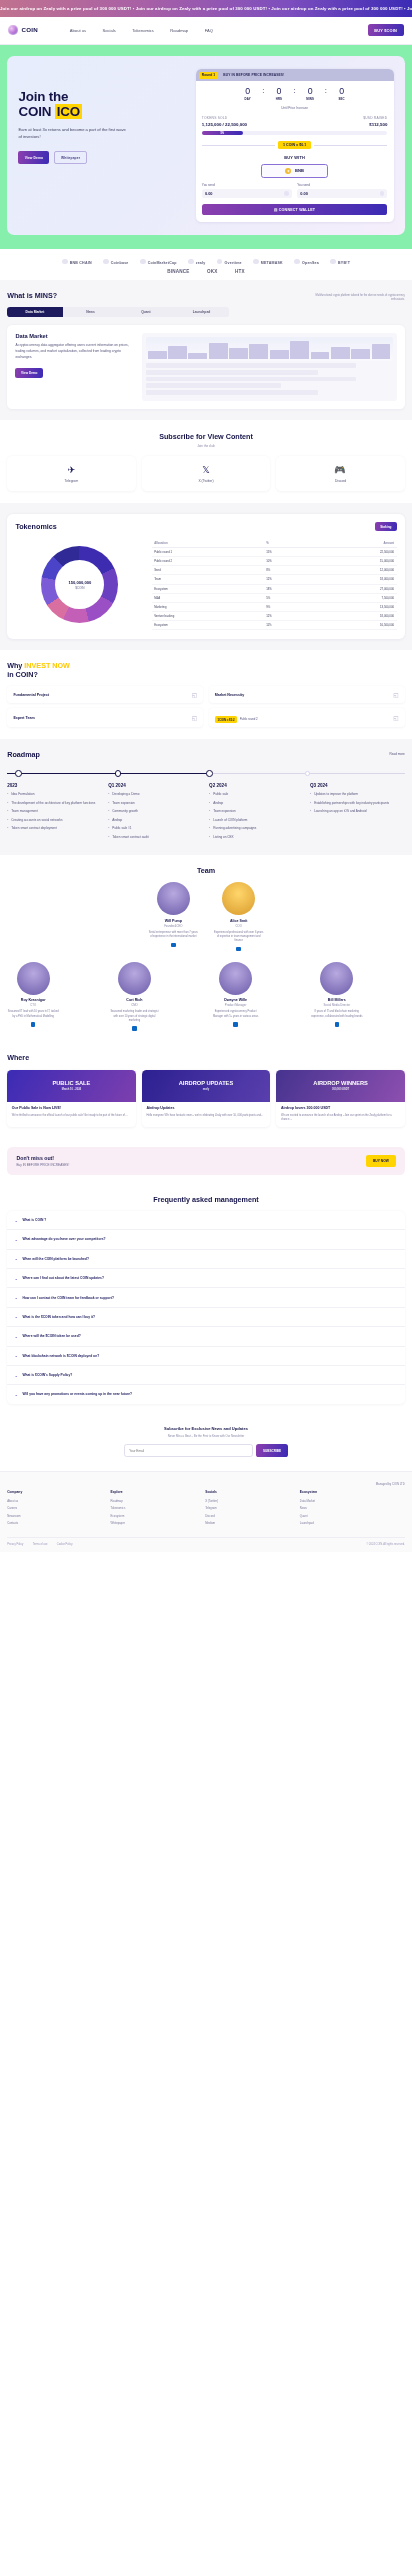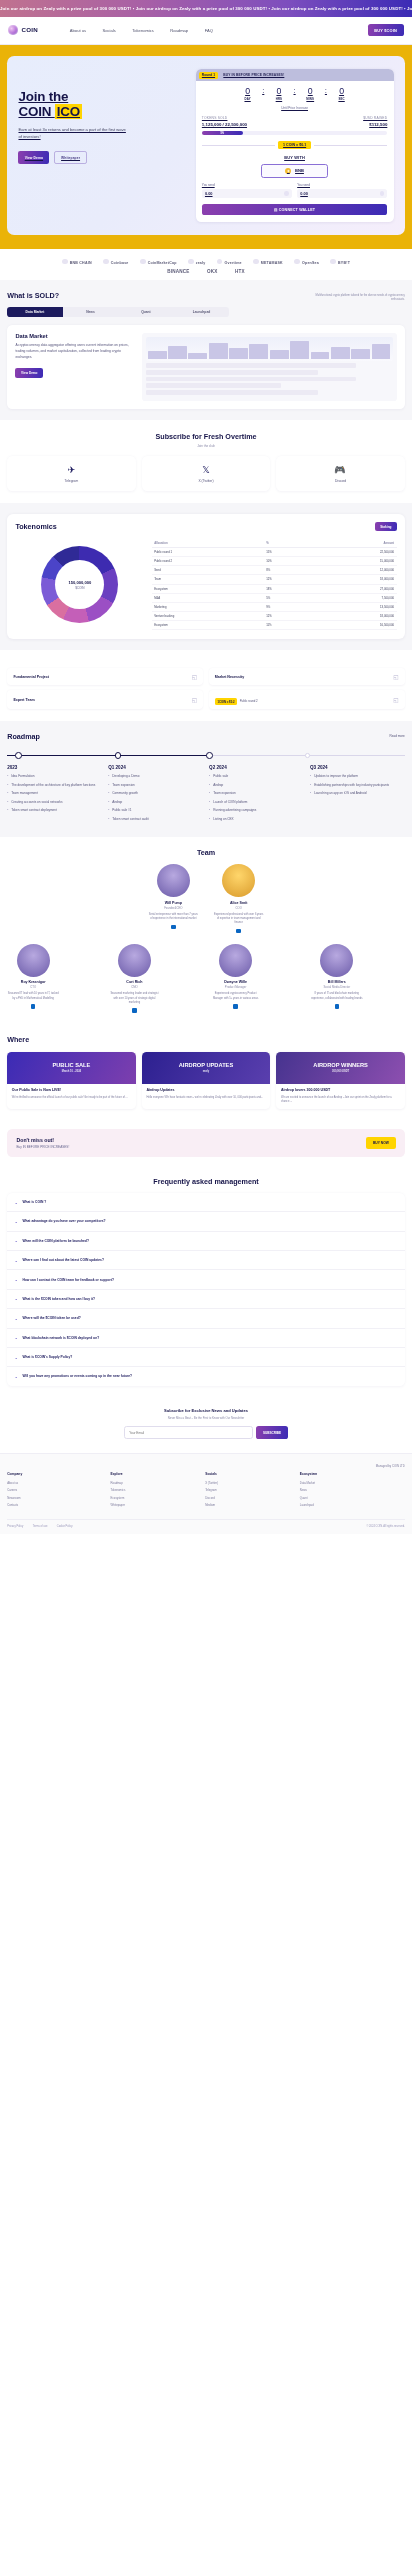--- a/index.html
+++ b/index.html
@@ -32,21 +32,21 @@
   .navlinks { display:flex; gap:16.5px; margin-left:32px; }
   .navlinks a { font-size:4.1px; color:#4d4f6b; text-decoration:none; }
   .nav-spacer { flex:1; }
   .btn-buy {
     background:linear-gradient(100deg,#8b3fae,#3b2bb5);
     color:#fff;border:none;border-radius:2.6px;padding:3.6px 6.7px;
     font-size:3.9px;font-weight:700;letter-spacing:0.2px;cursor:pointer;
   }
 
   
-  .hero-bg { background:#eab308; padding:11.3px 7.2px 14.4px;text-decoration:underline; }
+  .hero-bg { background:#86efac; padding:11.3px 7.2px 14.4px; }
   .hero-card {
     background:linear-gradient(135deg,#e7edfc 0%,#e9ecfb 45%,#f5eefb 100%);
     border-radius:7.2px; padding:13.4px 11.3px; display:flex; gap:7.2px; min-height:170px;
   }
   .hero-left { width:170px; padding-top:19.6px; }
   .hero-h1 { font-size:13.4px; line-height:1.12; font-weight:800; color:#151348; letter-spacing:-0.2px;}
   .hl { background:#ffd400; padding:0 2.1px; }
   .hero-sub { margin-top:8.2px; font-size:4.1px; line-height:1.7; color:#3d3f5c; width:111px;}
   .hero-btns { margin-top:10.3px; display:flex; gap:4.6px; }
   .hbtn {
@@ -360,21 +360,21 @@
         <div><span class="dot"></span>BYB!T</div>
       </div>
     <div class="logorow second" id="plogos2">
         <div style="font-weight: 800;">BINANCE</div>
         <div style="font-weight: 800;">OKX</div>
         <div style="font-weight: 800;">HTX</div>
       </div>
   </div>
 
   <div class="sec grayband">
-    <div class="sec-t">What is SOLD?</div>
+    <div class="sec-t">What is MINS?</div>
     <div style="position:relative">
       <div style="position:absolute;right:0;top:-6.2px;width:98px;font-size:2.6px;color:#8a89a8;line-height:1.6;text-align:right">Multifunctional crypto platform tailored for the diverse needs of cryptocurrency enthusiasts.</div>
     </div>
     <div class="tabs" id="wtabs">
         <div class="tab active">Data Market</div>
         <div class="tab">News</div>
         <div class="tab">Quant</div>
         <div class="tab">Launchpad</div>
       </div>
     <div class="panel">
@@ -401,21 +401,21 @@
         <div class="mini-row w85"></div>
         <div class="mini-row w70"></div>
         <div class="mini-row w85"></div>
         <div class="mini-row w55"></div>
         <div class="mini-row w70"></div>
       </div>
     </div>
   </div>
 
   <div class="sec">
-    <div class="sec-t center">Subscribe for Fresh Overtime</div>
+    <div class="sec-t center">Subscribe for View Content</div>
     <div class="sub-note">Join the club</div>
     <div class="soc-row" id="soccards">
         <div class="soc">
           <div class="gl">✈</div>
           <div class="nm">Telegram</div>
         </div>
         <div class="soc">
           <div class="gl">𝕏</div>
           <div class="nm">X (Twitter)</div>
         </div>
@@ -497,20 +497,24 @@
                   <td>16,500,000</td>
                 </tr>
               </tbody>
           </table>
         </div>
       </div>
     </div>
   </div>
 
   <div class="sec">
+    <div class="inv-t">
+      <span>Why </span><span class="y">INVEST NOW</span><br>
+      <span>in COIN?</span>
+    </div>
     <div class="inv-grid" id="invcards">
         <div class="inv-card">
           <span class="lbl">Fundamental Project</span>
           <span class="ico">◱</span>
         </div>
         <div class="inv-card">
           <span class="lbl">Market Necessity</span>
           <span class="ico">◱</span>
         </div>
         <div class="inv-card">

